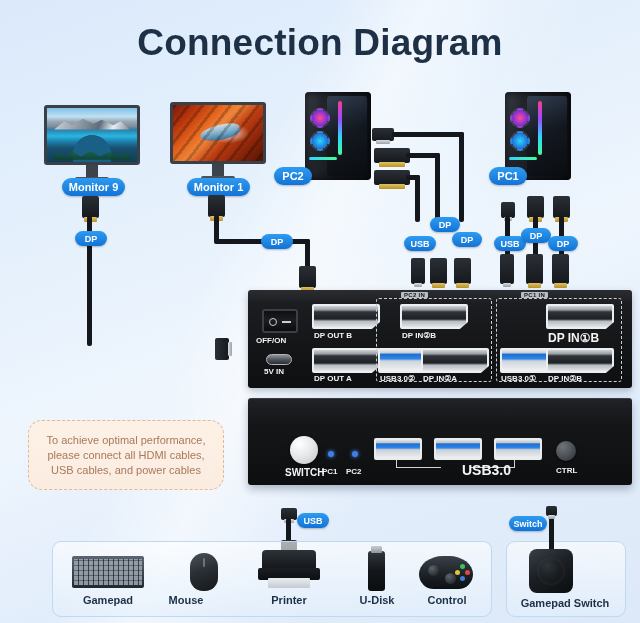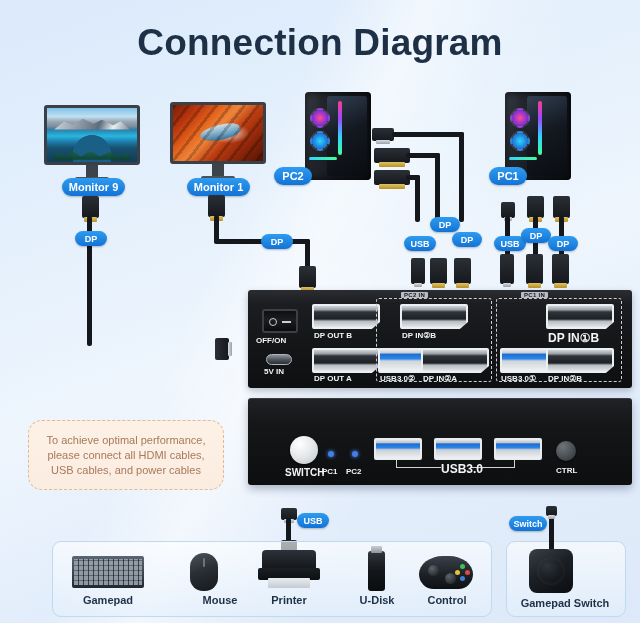--- a/index.html
+++ b/index.html
@@ -350,41 +350,41 @@
 <div class="led" style="left:328px;top:451px;"></div>
 <div class="lbl" style="left:322px;top:467px;font-size:8px;">PC1</div>
 <div class="led" style="left:352px;top:451px;"></div>
 <div class="lbl" style="left:346px;top:467px;font-size:8px;">PC2</div>
 
 <div class="usbf" style="left:374px;top:438px;"></div>
 <div class="usbf" style="left:434px;top:438px;"></div>
 <div class="usbf" style="left:494px;top:438px;"></div>
 <div class="brace" style="left:396px;top:460px;width:44px;height:7px;border-right:none;"></div>
 <div class="brace" style="left:470px;top:460px;width:44px;height:7px;border-left:none;"></div>
-<div class="lbl" style="left:441px;top:462px;font-size:12px;">USB3.0</div>
+<div class="lbl" style="left:462px;top:462px;font-size:14px;">USB3.0</div>
 
 <div class="btn-ctrl"></div>
 <div class="lbl" style="left:556px;top:466px;font-size:8px;">CTRL</div>
 
 <div class="note">
   <span>To achieve optimal performance, please connect all HDMI cables, USB cables, and power cables</span>
 </div>
 
 <div class="usbplug" style="left:281px;top:508px;width:16px;height:12px;"></div>
 <div class="cable" style="left:286px;top:518px;width:5px;height:24px;"></div>
 <div class="usbplug" style="left:281px;top:540px;width:16px;height:12px;"></div>
 <div class="pill sm" style="left:297px;top:513px;width:32px;">USB</div>
 
 <div class="devbox"></div>
 
 <div class="kbd"></div>
 <div class="devlabel" style="left:68px;top:594px;width:80px;">Gamepad</div>
 
 <div class="mouse"></div>
-<div class="devlabel" style="left:190px;top:594px;width:60px;">Mouse</div>
+<div class="devlabel" style="left:156px;top:594px;width:60px;">Mouse</div>
 
 <div class="printer">
   <div class="top"></div>
   <div class="mid"></div>
   <div class="tray"></div>
 </div>
 <div class="devlabel" style="left:254px;top:594px;width:70px;">Printer</div>
 
 <div class="udisk"></div>
 <div class="devlabel" style="left:345px;top:594px;width:64px;">U-Disk</div>

